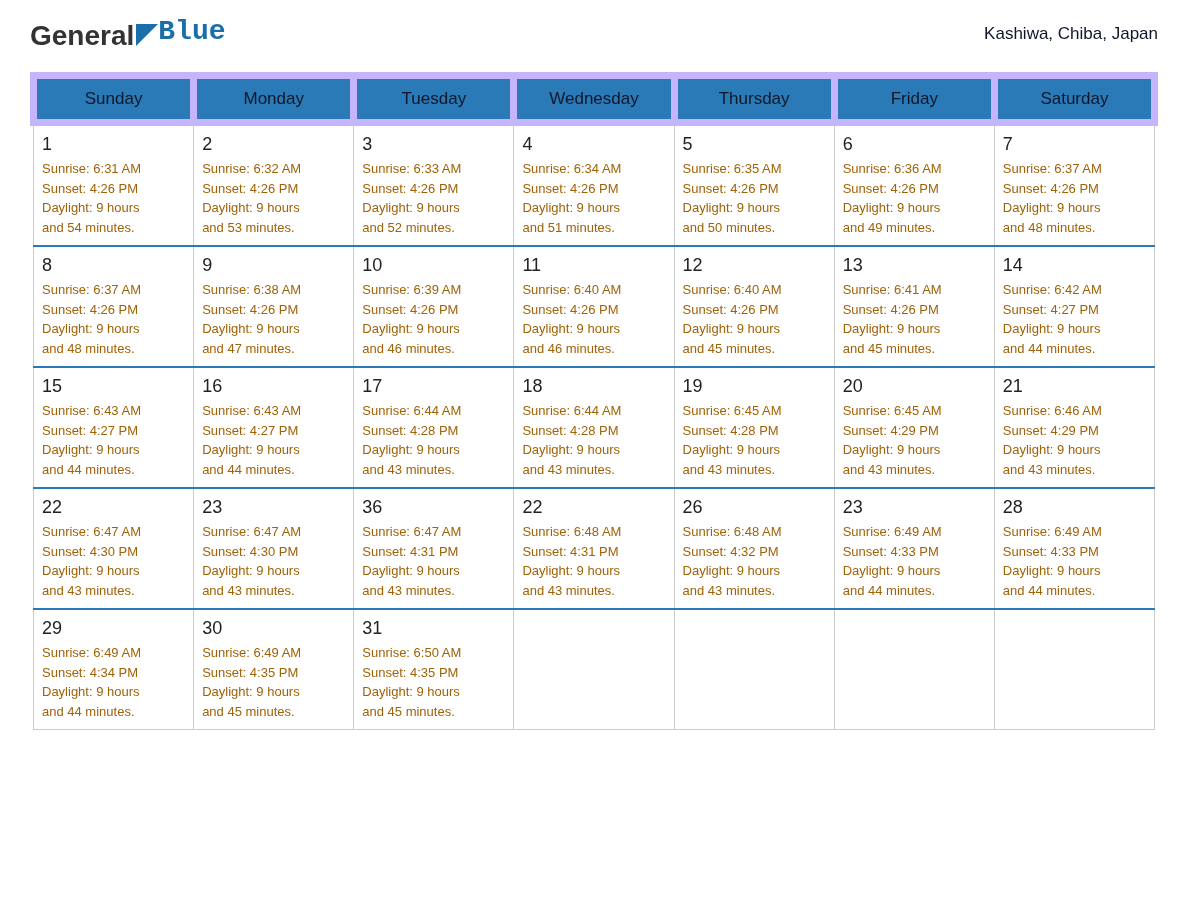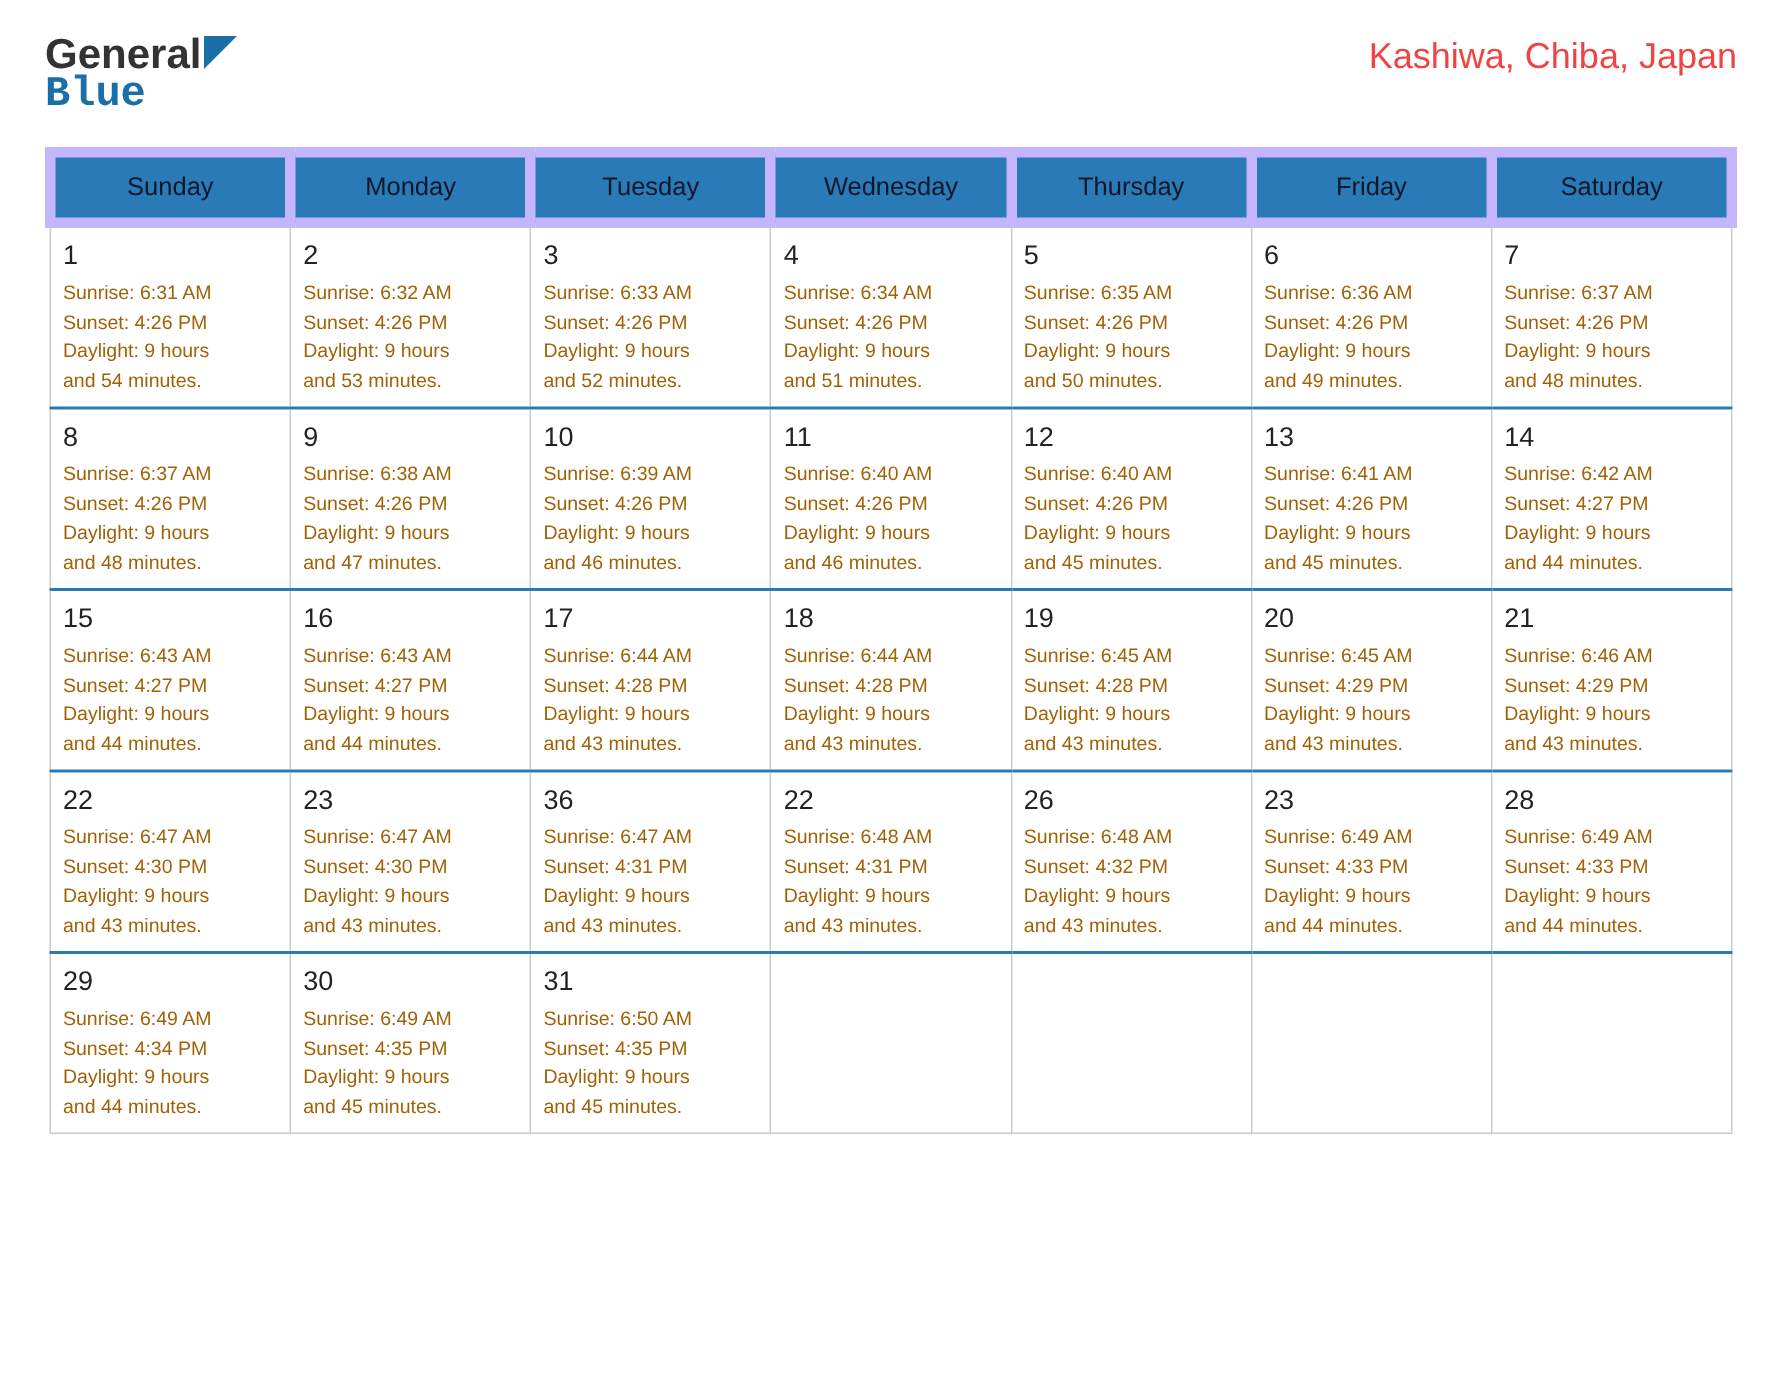--- a/index.html
+++ b/index.html
@@ -30,39 +30,39 @@
       font-size: 28px;
       font-weight: bold;
       color: #1a6fa8;
       display: block;
       line-height: 1;
       margin-top: -2px;
       font-family: Liberation Mono, monospace;
     }
     .logo-right {
       display: flex;
-      flex-direction: column;
+      flex-direction: row;
       align-items: flex-start;
     }
     .logo-top-row {
       display: flex;
       align-items: flex-start;
     }
     .title-section {
       text-align: right;
     }
     .calendar-title {
       font-size: 52px;
       font-weight: normal;
       color: #222;
       line-height: 1.1;
     }
     .calendar-subtitle {
-      font-size: 24px;
-      color: #ef4444;
+      font-size: 17px;
+      color: #0f172a;
       margin-top: 4px;
     }
     .calendar {
       width: 100%;
       border-collapse: collapse;
       border: 1px solid #aaa;
     }
     .calendar th {
       background-color: #2a7ab8;
       color: #0f172a;

